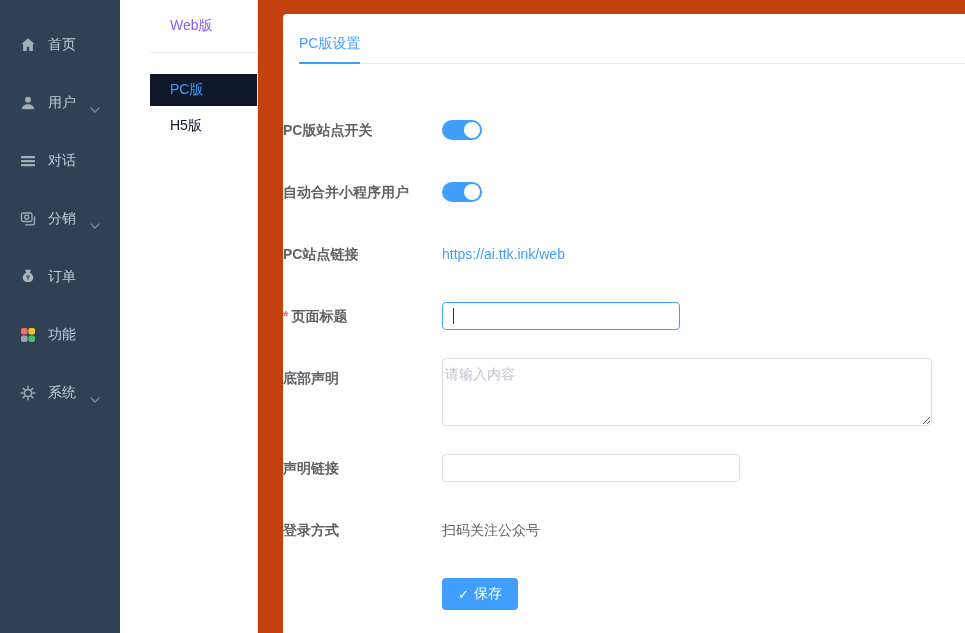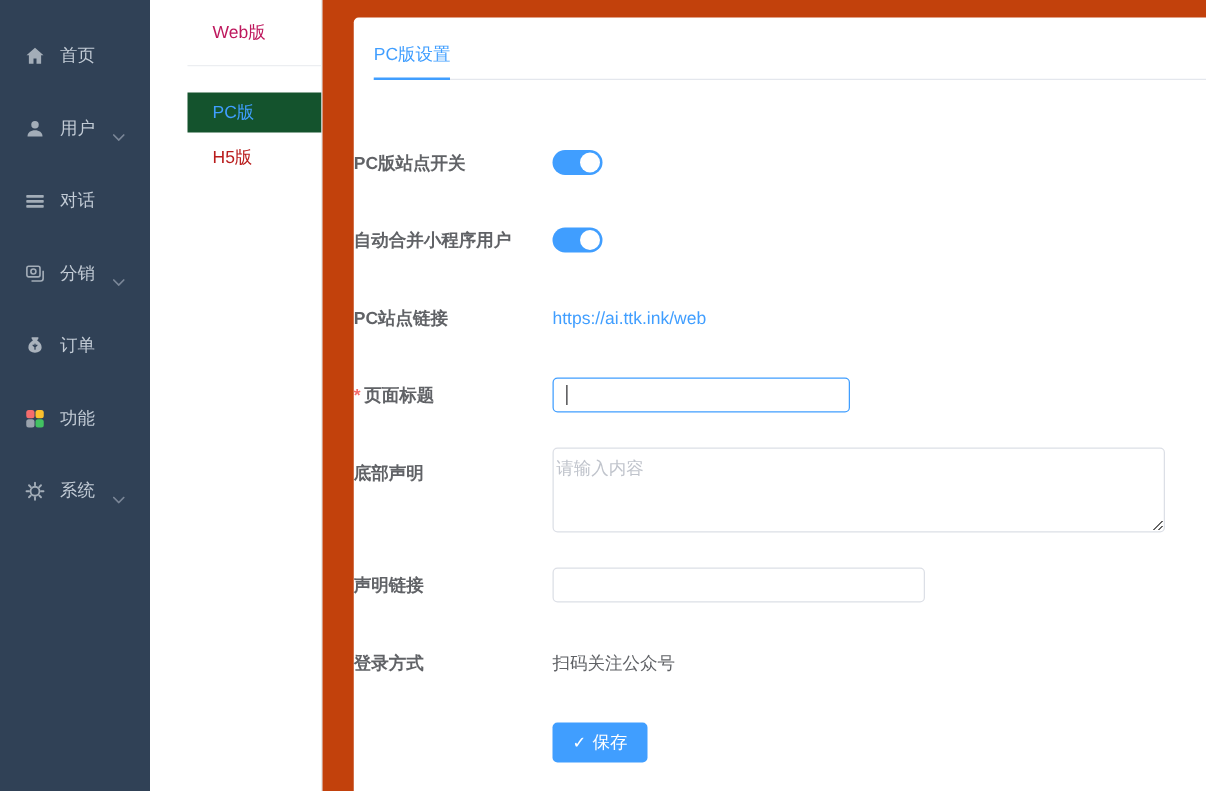--- a/index.html
+++ b/index.html
@@ -12,25 +12,25 @@
   .menu-item { position:relative; display:flex; align-items:center; height:28px;
     margin-bottom:30px; padding-left:20px; color:#c3ccd6; cursor:pointer; }
   .menu-item .mi-icon { width:16px; height:16px; margin-right:12px; display:flex;
     align-items:center; justify-content:center; flex-shrink:0; }
   .menu-item .chev { position:absolute; right:20px; top:11px; }
 
   
   .submenu { position:absolute; left:150px; top:0; width:108px; height:633px;
     background:#fff; border-right:1px solid #dfe3e8; }
   .submenu-header { height:53px; display:flex; align-items:center; padding-left:20px;
-    color:#be185d; border-bottom:1px solid #eceef1; cursor:pointer; }
+    color:#8b5cf6; border-bottom:1px solid #eceef1; cursor:pointer; }
   .submenu-items { margin-top:21px; }
   .submenu-item { height:32px; display:flex; align-items:center; padding-left:20px;
-    color:#b91c1c; margin-bottom:4px; cursor:pointer; }
-  .submenu-item.active { color:#409EFF; background:#14532d; }
+    color:#0f172a; margin-bottom:4px; cursor:pointer; }
+  .submenu-item.active { color:#409EFF; background:#0f172a; }
 
   
   .workspace { position:absolute; left:258px; top:0; right:0; bottom:0; background:#c2410c; }
   .card { position:absolute; left:25px; top:14px; right:0; bottom:0; background:#fff;
     border-radius:4px 0 0 0; }
 
   .tabs-header { margin:10px 0 0 16px; height:40px; border-bottom:1px solid #e4e7ed; }
   .tab-item { display:inline-block; height:40px; line-height:38px; color:#409EFF;
     border-bottom:2px solid #409EFF; cursor:pointer; }
 

